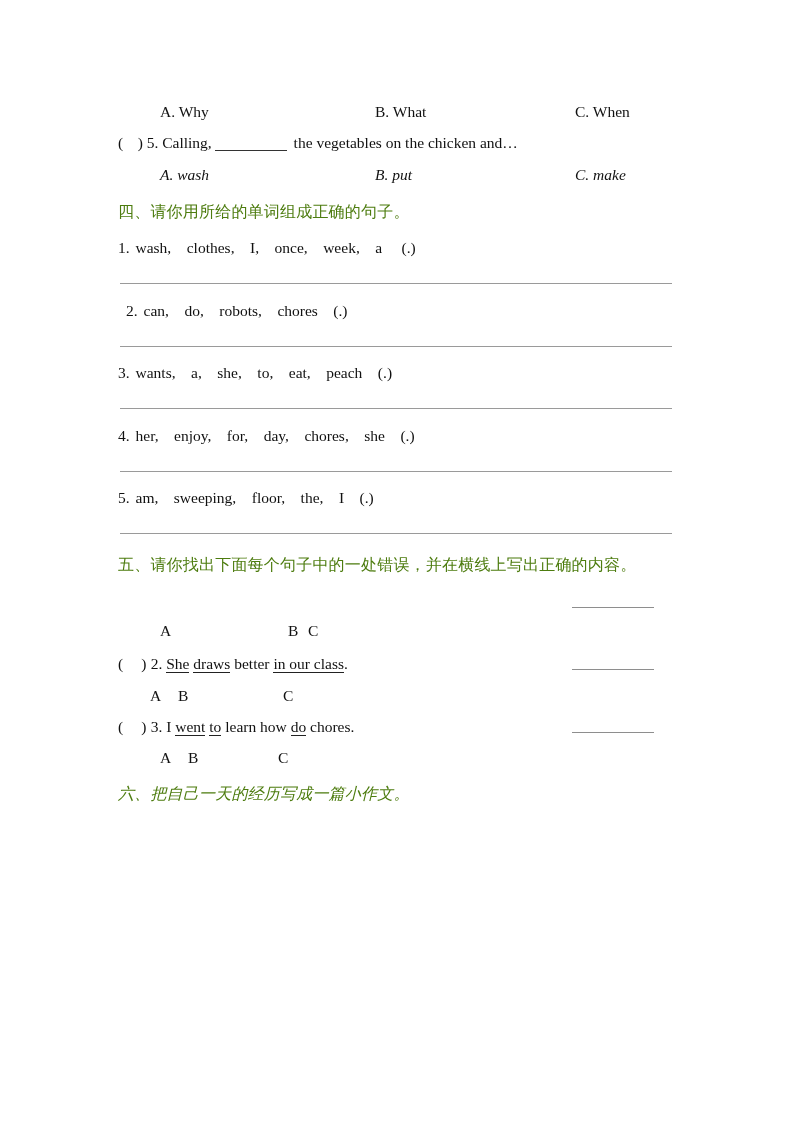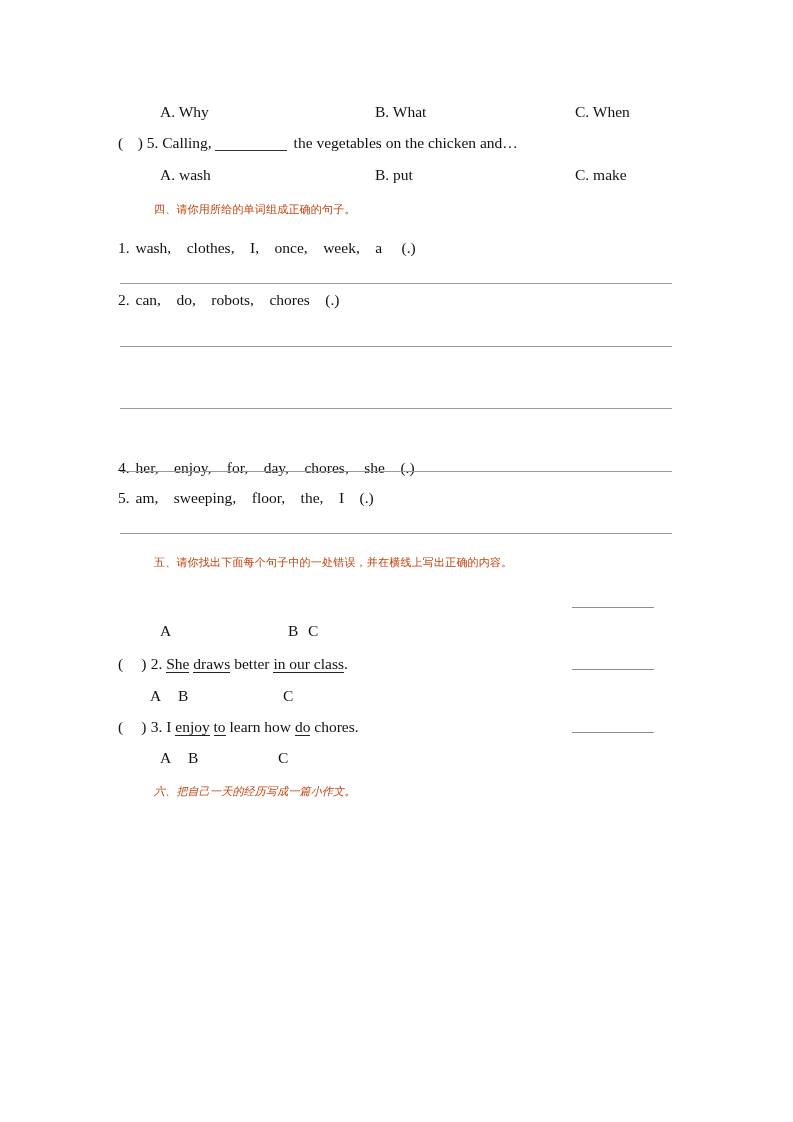--- a/index.html
+++ b/index.html
@@ -56,25 +56,24 @@
     border-bottom: 1.3px solid #333;
     vertical-align: -3px;
     margin: 0 3px;
   }
 
   
   .cn-heading {
     position: absolute;
     left: 118px;
     font-family: "DejaVu Sans", "Liberation Sans", sans-serif;
-    font-size: 11px;
-    color: #c2410c;
+    font-size: 16px;
+    color: #4d7c0f;
     white-space: pre;
     letter-spacing: 0.2px;
-    margin-left: 36px;
   }
 
   
   .words-line {
     position: absolute;
     left: 118px;
     font-size: 15.5px;
     white-space: pre;
   }
   .words-line .num { margin-right: 2px; }
@@ -121,37 +120,38 @@
 <div class="page">
 
   <div class="opt-row" style="top:103px;">
     <span class="opt opt-a">A. Why</span>
     <span class="opt opt-b">B. What</span>
     <span class="opt opt-c">C. When</span>
   </div>
 
   <div class="q-line" style="top:134px;"><span class="paren">(</span><span style="margin-left:14px;">)</span> <span>5.</span> <span>Calling,</span><span class="fill-blank"></span> <span>the vegetables on the chicken and…</span></div>
 
-  <div class="opt-row" style="top:166px;">
+  <div class="opt-row" style="top:166px;font-style:italic;">
     <span class="opt opt-a">A. wash</span>
     <span class="opt opt-b">B. put</span>
     <span class="opt opt-c">C. make</span>
   </div>
 
   <div class="cn-heading" style="top:202px;">四、请你用所给的单词组成正确的句子。</div>
 
   <div class="words-line" style="top:239px;"><span class="num">1.</span> <span class="w">wash,    clothes,    I,    once,    week,    a     (.)</span></div>
   <div class="answer-rule" style="top:283px;"></div>
 
-  <div class="words-line" style="top:291px;"><span class="num">2.</span> <span class="w">can,    do,    robots,    chores    (.)</span></div>
+  <div class="words-line" style="top:302px;margin-left:8px;"><span class="num">2.</span> <span class="w">can,    do,    robots,    chores    (.)</span></div>
   <div class="answer-rule" style="top:346px;"></div>
 
+  <div class="words-line" style="top:364px;"><span class="num">3.</span> <span class="w">wants,    a,    she,    to,    eat,    peach    (.)</span></div>
   <div class="answer-rule" style="top:408px;"></div>
 
-  <div class="words-line" style="top:427px;margin-top:32px;"><span class="num">4.</span> <span class="w">her,    enjoy,    for,    day,    chores,    she    (.)</span></div>
+  <div class="words-line" style="top:427px;"><span class="num">4.</span> <span class="w">her,    enjoy,    for,    day,    chores,    she    (.)</span></div>
   <div class="answer-rule" style="top:471px;"></div>
 
   <div class="words-line" style="top:489px;"><span class="num">5.</span> <span class="w">am,    sweeping,    floor,    the,    I    (.)</span></div>
   <div class="answer-rule" style="top:533px;"></div>
 
   <div class="cn-heading" style="top:555px;">五、请你找出下面每个句子中的一处错误，并在横线上写出正确的内容。</div>
 
   <div class="err-blank" style="left:572px; top:607px;"></div>
   <div class="marker-row" style="left:118px; top:622px; width:300px;">
     <span class="marker" style="left:42px;">A</span>
@@ -160,21 +160,21 @@
   </div>
 
   <div class="err-sentence" style="top:655px;"><span class="paren">(    )</span> <span>2.</span> <u>She</u><span> </span><u>draws</u><span> better </span><u>in our class</u><span>.</span></div>
   <div class="err-blank" style="left:572px; top:669px;"></div>
   <div class="marker-row" style="left:118px; top:687px; width:300px;">
     <span class="marker" style="left:32px;">A</span>
     <span class="marker" style="left:60px;">B</span>
     <span class="marker" style="left:165px;">C</span>
   </div>
 
-  <div class="err-sentence" style="top:718px;"><span class="paren">(    )</span> <span>3.</span> <span>I </span><u>enjoy</u><span> </span><u>to</u><span> learn how </span><u>do</u><span> chores.</span></div>
+  <div class="err-sentence" style="top:718px;"><span class="paren">(    )</span> <span>3.</span> <span>I </span><u>went</u><span> </span><u>to</u><span> learn how </span><u>do</u><span> chores.</span></div>
   <div class="err-blank" style="left:572px; top:732px;"></div>
   <div class="marker-row" style="left:118px; top:749px; width:300px;">
     <span class="marker" style="left:42px;">A</span>
     <span class="marker" style="left:70px;">B</span>
     <span class="marker" style="left:160px;">C</span>
   </div>
 
   <div class="cn-heading" style="top:784px;font-style:italic;">六、把自己一天的经历写成一篇小作文。</div>
 
 </div>

